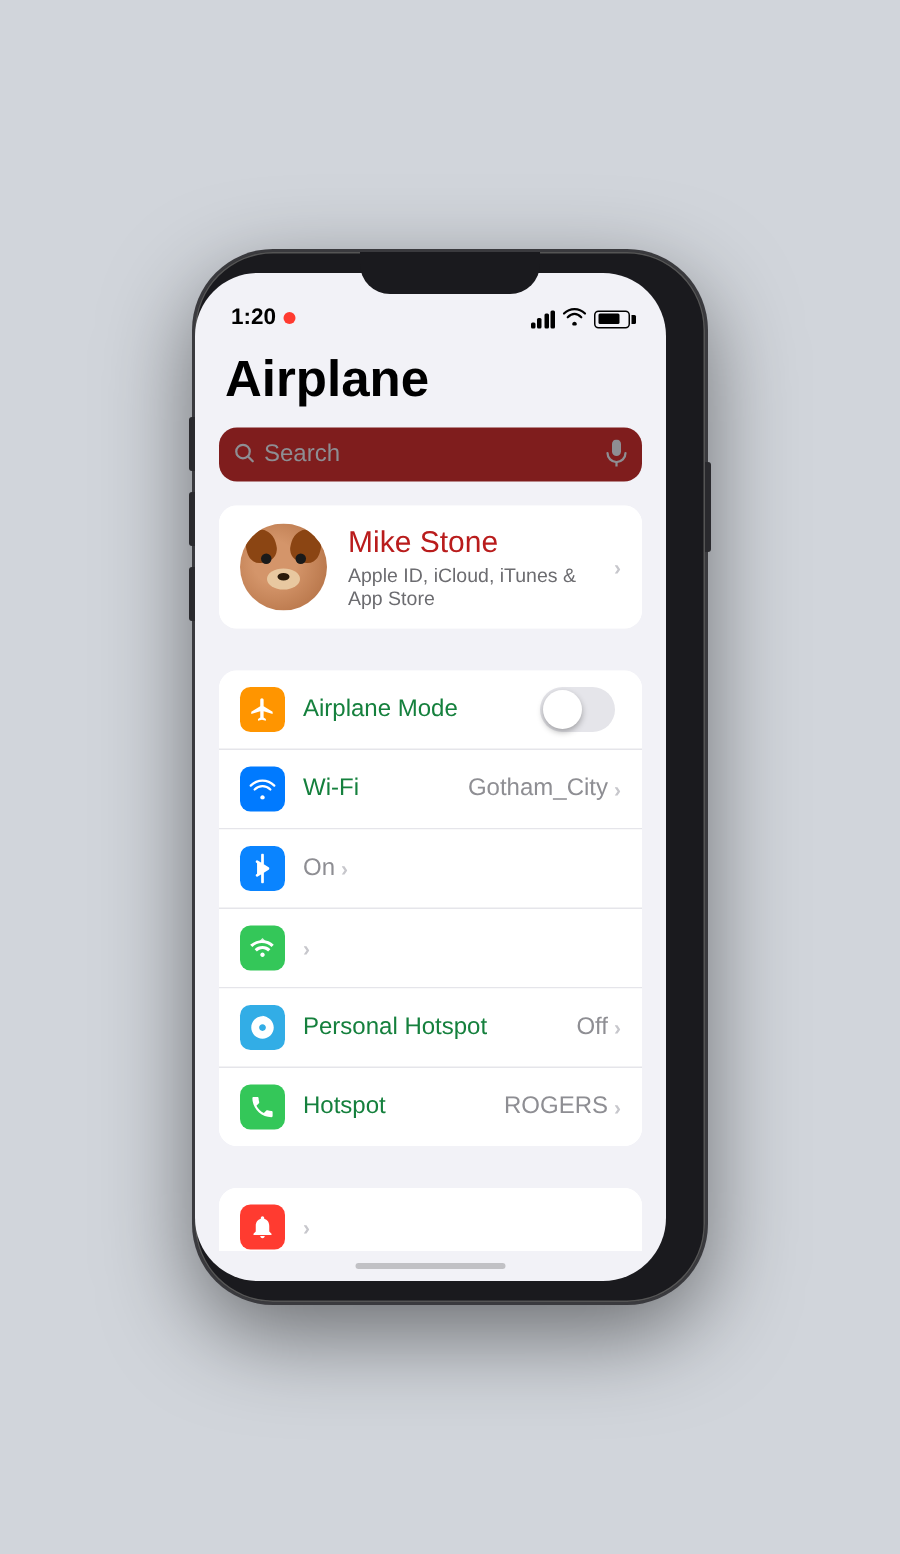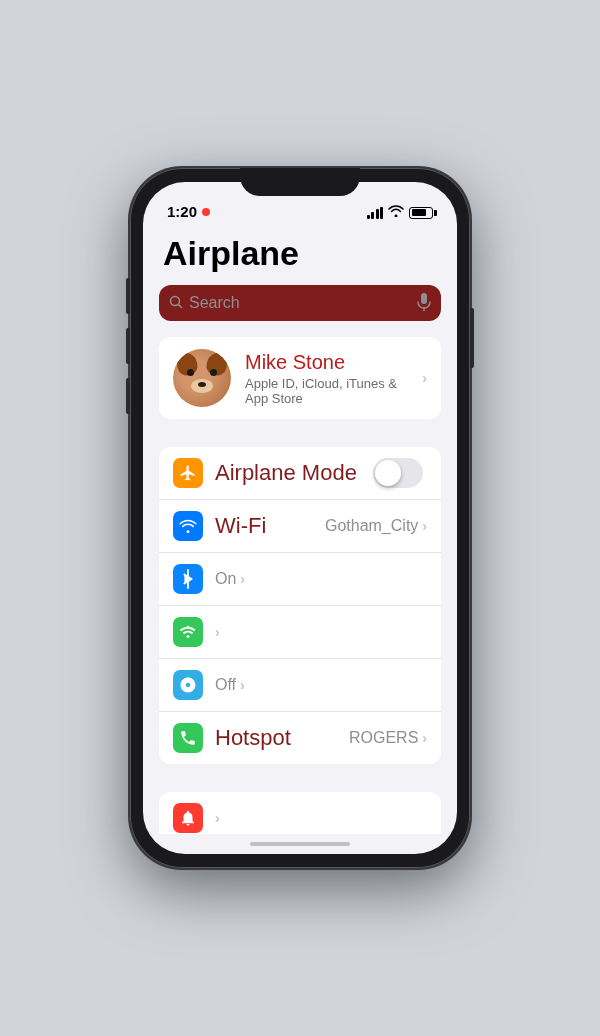--- a/index.html
+++ b/index.html
@@ -13,21 +13,20 @@
     }
 
     .phone-outer {
       width: 340px;
       height: 700px;
       background: #1a1a1e;
       border-radius: 52px;
       position: relative;
       box-shadow: 0 0 0 2px #3a3a3e, 0 20px 60px rgba(0,0,0,0.5), inset 0 0 0 1px #555;
       display: flex;
-      justify-content: center;
       align-items: center;
     }
 
     
     .phone-outer::before {
       content: '';
       position: absolute;
       left: -4px;
       top: 110px;
       width: 4px;
@@ -225,22 +224,22 @@
       align-items: center;
       justify-content: center;
       margin-right: 12px;
       flex-shrink: 0;
       font-size: 16px;
       color: #fff;
     }
 
     .item-label {
       flex: 1;
-      font-size: 22px;
-      color: #7f1d1d;
+      font-size: 16px;
+      color: #15803d;
     }
 
     .item-value {
       font-size: 16px;
       color: #8e8e93;
       margin-right: 4px;
     }
 
     .chevron {
       color: #c7c7cc;
@@ -510,20 +509,21 @@
             </div>
             <span class="chevron">›</span>
           </div>
 
           <div class="list-item">
             <div class="item-icon" style="background:#32ade6;">
               <svg width="18" height="18" viewBox="0 0 24 24" fill="white">
                 <path d="M12 2C6.5 2 2 6.5 2 12s4.5 10 10 10 10-4.5 10-10S17.5 2 12 2zm-1 17.9V18c-3.3-.5-6-3.2-6.5-6.5H3c.5 4.6 4.3 8.3 8.9 8.9zM4.5 10c.5-3.3 3.2-6 6.5-6.5V2.1C6.4 2.7 2.7 6.4 2.1 11H4.5v-1zm7.5-7.9V4c3.3.5 6 3.2 6.5 6.5H21c-.6-4.6-4.3-8.3-8.9-8.9zM15 12c0 1.7-1.3 3-3 3s-3-1.3-3-3 1.3-3 3-3 3 1.3 3 3z"></path>
               </svg>
             </div>
+            <span class="item-label">Personal Hotspot</span>
             <span class="item-value">Off</span>
             <span class="chevron">›</span>
           </div>
 
           <div class="list-item">
             <div class="item-icon" style="background:#34c759;">
               <svg width="18" height="18" viewBox="0 0 24 24" fill="white">
                 <path d="M6.62 10.79c1.44 2.83 3.76 5.14 6.59 6.59l2.2-2.2c.27-.27.67-.36 1.02-.24 1.12.37 2.33.57 3.57.57.55 0 1 .45 1 1V20c0 .55-.45 1-1 1-9.39 0-17-7.61-17-17 0-.55.45-1 1-1h3.5c.55 0 1 .45 1 1 0 1.25.2 2.45.57 3.57.11.35.03.74-.25 1.02l-2.2 2.2z"></path>
               </svg>
             </div>

